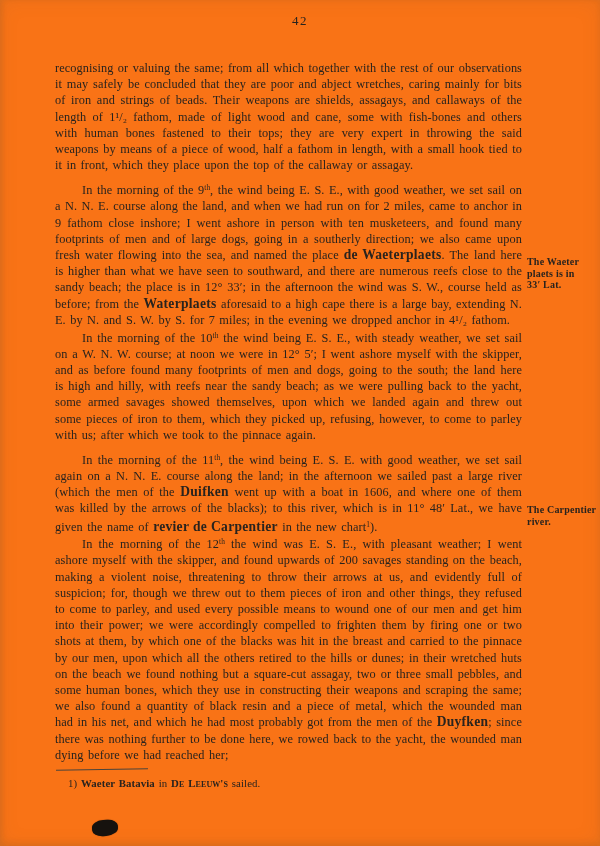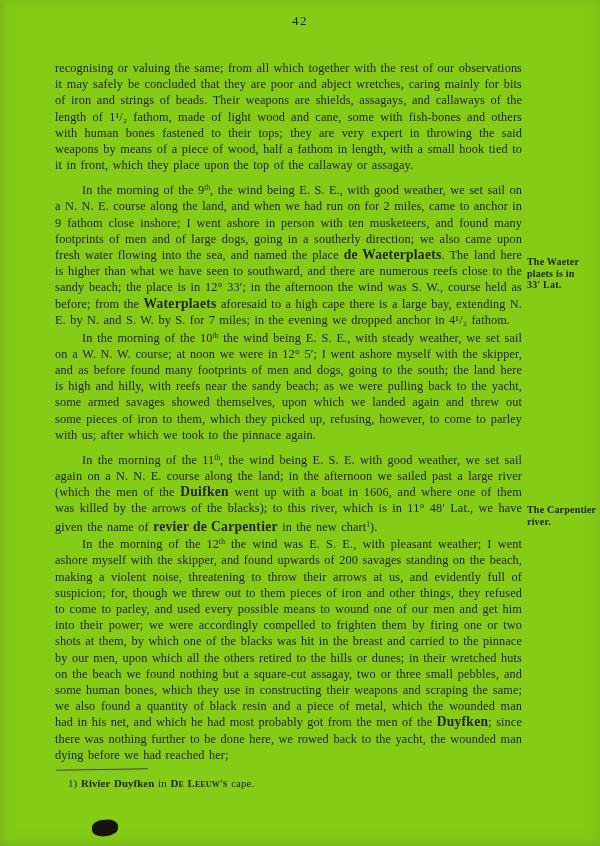--- a/index.html
+++ b/index.html
@@ -1,18 +1,18 @@
 <!DOCTYPE html>
 <html><head>
 <meta charset="utf-8">
 <style>
   html,body{margin:0;padding:0;background:#ffffff;}
   .page{
     position:relative;width:600px;height:846px;overflow:hidden;
-    background:#84cc16;color:#28231e;
+    background:#f97316;color:#28231e;
     font-family:"Liberation Serif","DejaVu Serif",serif;
     box-shadow:inset 0 0 20px rgba(90,85,70,0.10), inset 3px 0 5px rgba(90,85,70,0.08), inset 0 -4px 6px rgba(90,85,70,0.09);
   }
   .page-number{
     position:absolute;top:13px;left:0;width:600px;text-align:center;
     font-size:13px;letter-spacing:1.5px;
   }
   .bodytext{
     position:absolute;top:60px;left:55px;width:467px;
     font-size:12.3px;line-height:16.2px;text-align:justify;
@@ -61,17 +61,17 @@
 
   <div class="bodytext">
     <div id="paragraphs">
         <div class="para"><span>recognising or valuing the same; from all which together with the rest of our observations it may safely be concluded that they are poor and abject wretches, caring mainly for bits of iron and strings of beads. Their weapons are shields, assagays, and callaways of the length of 1¹/₂ fathom, made of light wood and cane, some with fish-bones and others with human bones fastened to their tops; they are very expert in throwing the said weapons by means of a piece of wood, half a fathom in length, with a small hook tied to it in front, which they place upon the top of the callaway or assagay.</span></div>
         <div class="para indent spaced"><span>In the morning of the 9</span><span class="sup">th</span><span>, the wind being E. S. E., with good weather, we set sail on a N. N. E. course along the land, and when we had run on for 2 miles, came to anchor in 9 fathom close inshore; I went ashore in person with ten musketeers, and found many footprints of men and of large dogs, going in a southerly direction; we also came upon fresh water flowing into the sea, and named the place </span><span class="b">de Waeterplaets</span><span>. The land here is higher than what we have seen to southward, and there are numerous reefs close to the sandy beach; the place is in 12° 33′; in the afternoon the wind was S. W., course held as before; from the </span><span class="b">Waterplaets</span><span> aforesaid to a high cape there is a large bay, extending N. E. by N. and S. W. by S. for 7 miles; in the evening we dropped anchor in 4¹/₂ fathom.</span></div>
         <div class="para indent"><span>In the morning of the 10</span><span class="sup">th</span><span> the wind being E. S. E., with steady weather, we set sail on a W. N. W. course; at noon we were in 12° 5′; I went ashore myself with the skipper, and as before found many footprints of men and dogs, going to the south; the land here is high and hilly, with reefs near the sandy beach; as we were pulling back to the yacht, some armed savages showed themselves, upon which we landed again and threw out some pieces of iron to them, which they picked up, refusing, however, to come to parley with us; after which we took to the pinnace again.</span></div>
         <div class="para indent spaced"><span>In the morning of the 11</span><span class="sup">th</span><span>, the wind being E. S. E. with good weather, we set sail again on a N. N. E. course along the land; in the afternoon we sailed past a large river (which the men of the </span><span class="b">Duifken</span><span> went up with a boat in 1606, and where one of them was killed by the arrows of the blacks); to this river, which is in 11° 48′ Lat., we have given the name of </span><span class="b">revier de Carpentier</span><span> in the new chart</span><span class="sup">1</span><span>).</span></div>
         <div class="para indent"><span>In the morning of the 12</span><span class="sup">th</span><span> the wind was E. S. E., with pleasant weather; I went ashore myself with the skipper, and found upwards of 200 savages standing on the beach, making a violent noise, threatening to throw their arrows at us, and evidently full of suspicion; for, though we threw out to them pieces of iron and other things, they refused to come to parley, and used every possible means to wound one of our men and get him into their power; we were accordingly compelled to frighten them by firing one or two shots at them, by which one of the blacks was hit in the breast and carried to the pinnace by our men, upon which all the others retired to the hills or dunes; in their wretched huts on the beach we found nothing but a square-cut assagay, two or three small pebbles, and some human bones, which they use in constructing their weapons and scraping the same; we also found a quantity of black resin and a piece of metal, which the wounded man had in his net, and which he had most probably got from the men of the </span><span class="b">Duyfken</span><span>; since there was nothing further to be done here, we rowed back to the yacht, the wounded man dying before we had reached her;</span></div>
       </div>
     <div class="footnote-rule"></div>
-    <div class="footnote" id="footnote"><span>1) </span><span class="b">Rivier Duyfken</span><span> in </span><span class="sc">De Leeuw's</span><span> cape.</span></div>
+    <div class="footnote" id="footnote"><span>1) </span><span class="b">Waeter Batavia</span><span> in </span><span class="sc">De Leeuw's</span><span> sailed.</span></div>
   </div>
 
   <div class="ink-blot"></div>
 </div>
 
 </body></html>

